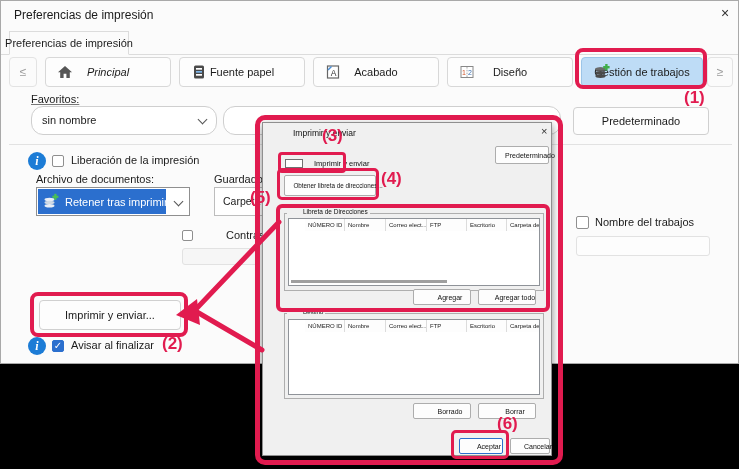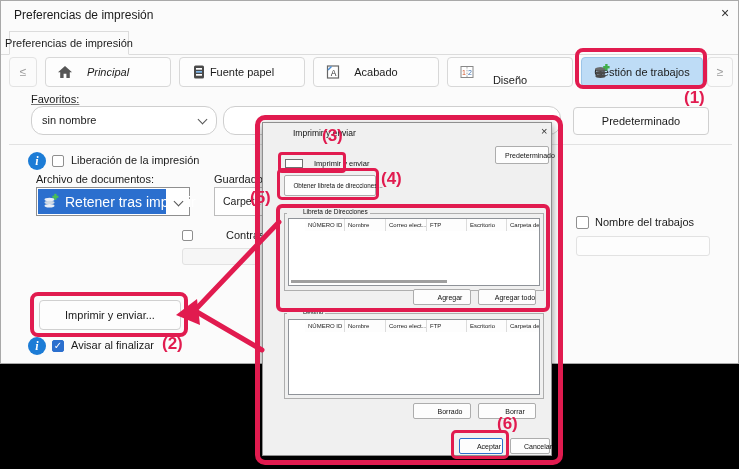--- a/index.html
+++ b/index.html
@@ -84,21 +84,21 @@
       <span class="ticon">
         <svg width="16" height="16" viewBox="0 0 16 16">
             <rect x="2.5" y="2" width="11" height="12" fill="#fff" stroke="#666" stroke-width="1.2"></rect>
             <line x1="3" y1="6" x2="6.5" y2="2.5" stroke="#4a90d9" stroke-width="1.4"></line>
             <text x="8.6" y="12" font-size="8.5" text-anchor="middle" fill="#333" font-family="Liberation Sans, sans-serif">A</text>
           </svg>
       </span>
       <span>Acabado</span>
     </div>
 
-    <div class="abs tbtn" style="left:446px;width:126px;align-items:flex-end;">
+    <div class="abs tbtn" style="left:446px;width:126px;">
       <span class="ticon">
         <svg width="16" height="16" viewBox="0 0 16 16">
             <rect x="2" y="2.5" width="12" height="11" fill="#fff" stroke="#888" stroke-width="1"></rect>
             <line x1="8" y1="3" x2="8" y2="13" stroke="#aaa" stroke-width="1" stroke-dasharray="1.6,1.2"></line>
             <text x="5" y="11" font-size="7" text-anchor="middle" fill="#d0542a" font-family="Liberation Sans, sans-serif">1</text>
             <text x="11" y="11" font-size="7" text-anchor="middle" fill="#3a6fb0" font-family="Liberation Sans, sans-serif">2</text>
           </svg>
       </span>
       <span>Diseño</span>
     </div>
@@ -130,21 +130,21 @@
     </div>
 
     <div class="abs sep"></div>
 
     <span class="abs info-badge" style="left:27px;top:151px;">i</span>
     <span class="abs cb" style="left:51px;top:154px;"></span>
     <span class="abs lbl" style="left:70px;top:153px;">Liberación de la impresión</span>
 
     <span class="abs lbl" style="left:35px;top:172px;">Archivo de documentos:</span>
     <div class="abs" style="left:35px;top:186px;width:154px;height:29px;background:#fff;border:1px solid #8f8f8f;">
-      <div class="abs" style="left:1px;top:1px;width:128px;height:25px;background:#2b6fce;display:flex;align-items:center;color:#fff;font-size:14px;padding-left:27px;white-space:nowrap;">
+      <div class="abs" style="left:1px;top:1px;width:128px;height:25px;background:#2b6fce;display:flex;align-items:center;color:#fff;font-size:11px;padding-left:27px;white-space:nowrap;">
         <span class="abs" style="left:4px;top:4px;display:flex;">
           <svg width="17" height="17" viewBox="0 0 17 17">
               <ellipse cx="7.5" cy="6.5" rx="5" ry="1.8" fill="#e8eef5"></ellipse>
               <ellipse cx="7.5" cy="9.6" rx="5" ry="1.8" fill="#cfd9e4"></ellipse>
               <ellipse cx="7.5" cy="12.7" rx="5" ry="1.8" fill="#e8eef5"></ellipse>
               <rect x="12.3" y="0.8" width="2.2" height="6" fill="#49c153"></rect>
               <rect x="10.4" y="2.7" width="6" height="2.2" fill="#49c153"></rect>
             </svg>
         </span>
         <span>Retener tras imprimir</span>

